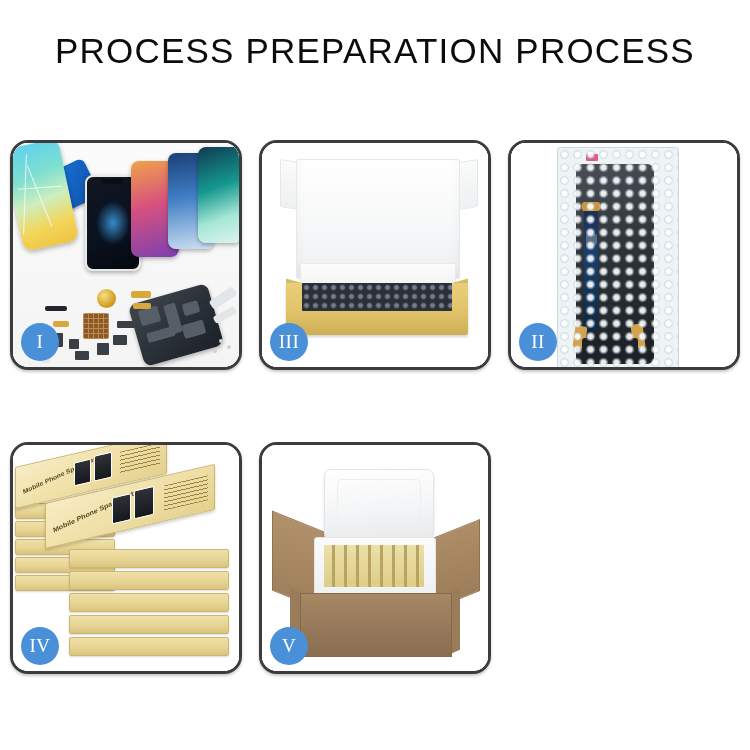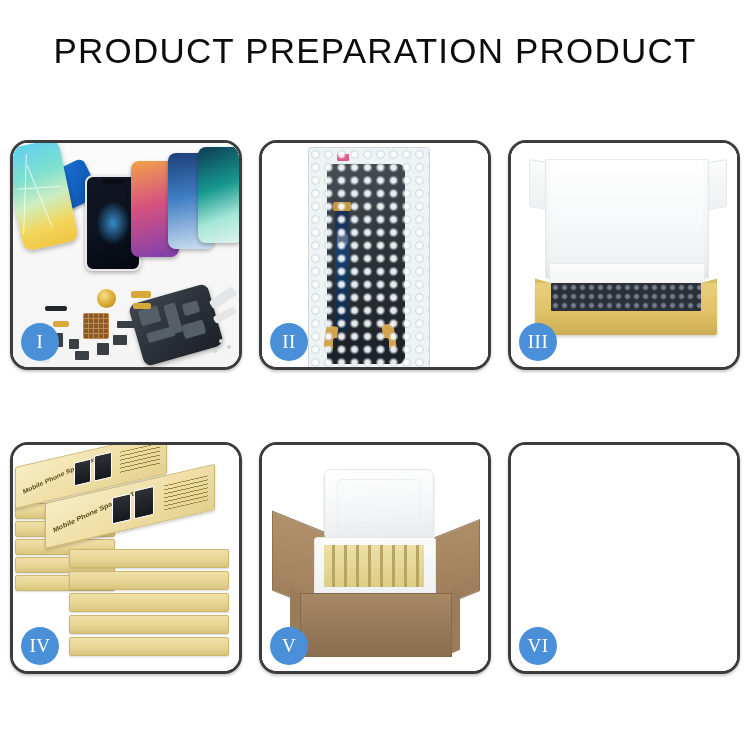--- a/index.html
+++ b/index.html
@@ -335,21 +335,21 @@
   }
 
   
   .p6-bg{ position:absolute; inset:0; background:#ffffff; }</style>
 </head>
 <body>
 
 <div id="page">
 
   <div id="header">
-    <div id="title">PRODUCT PREPARATION PRODUCT</div>
+    <div id="title">PROCESS PREPARATION PROCESS</div>
   </div>
 
   <div id="grid">
 
     <div class="panel">
       <div class="photo">
         <div class="p1-bg"></div>
 
         <div class="scr p1-blue"></div>
 
@@ -391,49 +391,49 @@
         <div class="prt tool" style="left:200px;top:168px;width:24px;height:8px;transform:rotate(-28deg);"></div>
         <div class="prt screw" style="left:206px;top:196px;width:4px;height:4px;"></div>
         <div class="prt screw" style="left:214px;top:202px;width:4px;height:4px;"></div>
         <div class="prt screw" style="left:200px;top:206px;width:4px;height:4px;"></div>
       </div>
       <div class="badge">I</div>
     </div>
 
     <div class="panel">
       <div class="photo">
+        <div class="p3-bg"></div>
+        <div class="p3-lidflapL"></div>
+        <div class="p3-lidflapR"></div>
+        <div class="p3-lid"></div>
+        <div class="p3-foam"></div>
+        <div class="p3-trayL"></div>
+        <div class="p3-trayR"></div>
+        <div class="p3-tray"></div>
+        <div class="p3-inner"></div>
+      </div>
+      <div class="badge">III</div>
+    </div>
+
+    <div class="panel">
+      <div class="photo">
         <div class="p2-bg"></div>
         <div class="p2-bag">
           <div class="p2-lcd"></div>
           <div class="p2-pink"></div>
           <div class="p2-flex"></div>
           <div class="p2-conn" style="left:24px;top:54px;width:18px;height:9px;"></div>
           <div class="p2-conn" style="left:28px;top:86px;width:11px;height:11px;background:#5a6e86;"></div>
           <div class="p2-foot" style="left:16px;top:178px;width:12px;height:22px;transform:rotate(8deg);"></div>
           <div class="p2-foot" style="left:74px;top:176px;width:12px;height:24px;transform:rotate(-8deg);"></div>
           <div class="p2-conn" style="left:24px;top:190px;width:56px;height:22px;background:#1d2228;border-radius:3px;"></div>
           <div class="p2-bubbles"></div>
         </div>
       </div>
       <div class="badge">II</div>
-    </div>
-
-    <div class="panel">
-      <div class="photo">
-        <div class="p3-bg"></div>
-        <div class="p3-lidflapL"></div>
-        <div class="p3-lidflapR"></div>
-        <div class="p3-lid"></div>
-        <div class="p3-foam"></div>
-        <div class="p3-trayL"></div>
-        <div class="p3-trayR"></div>
-        <div class="p3-tray"></div>
-        <div class="p3-inner"></div>
-      </div>
-      <div class="badge">III</div>
     </div>
 
     <div class="panel">
       <div class="photo">
         <div class="p4-bg"></div>
 
         <div class="kbox" style="left:2px;top:58px;width:98px;height:14px;"></div>
         <div class="kbox" style="left:2px;top:76px;width:98px;height:14px;"></div>
         <div class="kbox" style="left:2px;top:94px;width:98px;height:14px;"></div>
         <div class="kbox" style="left:2px;top:112px;width:98px;height:14px;"></div>
@@ -479,28 +479,15 @@
           <i style="left:80px;"></i>
             <i style="left:92px;"></i>
         </div>
         <div class="p5-frontL"></div>
         <div class="p5-frontR"></div>
         <div class="p5-front"></div>
       </div>
       <div class="badge">V</div>
     </div>
 
-    <div class="panel">
-      <div class="photo">
-        <div class="p6-bg"></div>
-        <div class="p6-topA"></div>
-        <div class="p6-topB"></div>
-        <div class="p6-tape" style="left:44px;top:52px;width:150px;height:10px;transform:skewY(-11deg);"></div>
-        <div class="p6-left"></div>
-        <div class="p6-right"></div>
-        <div class="p6-tab" style="left:46px;top:98px;width:16px;height:18px;"></div>
-        <div class="p6-tab" style="left:52px;top:166px;width:14px;height:14px;"></div>
-      </div>
-      <div class="badge">VI</div>
-    </div>
 
   </div>
 </div>
 
 </body></html>

